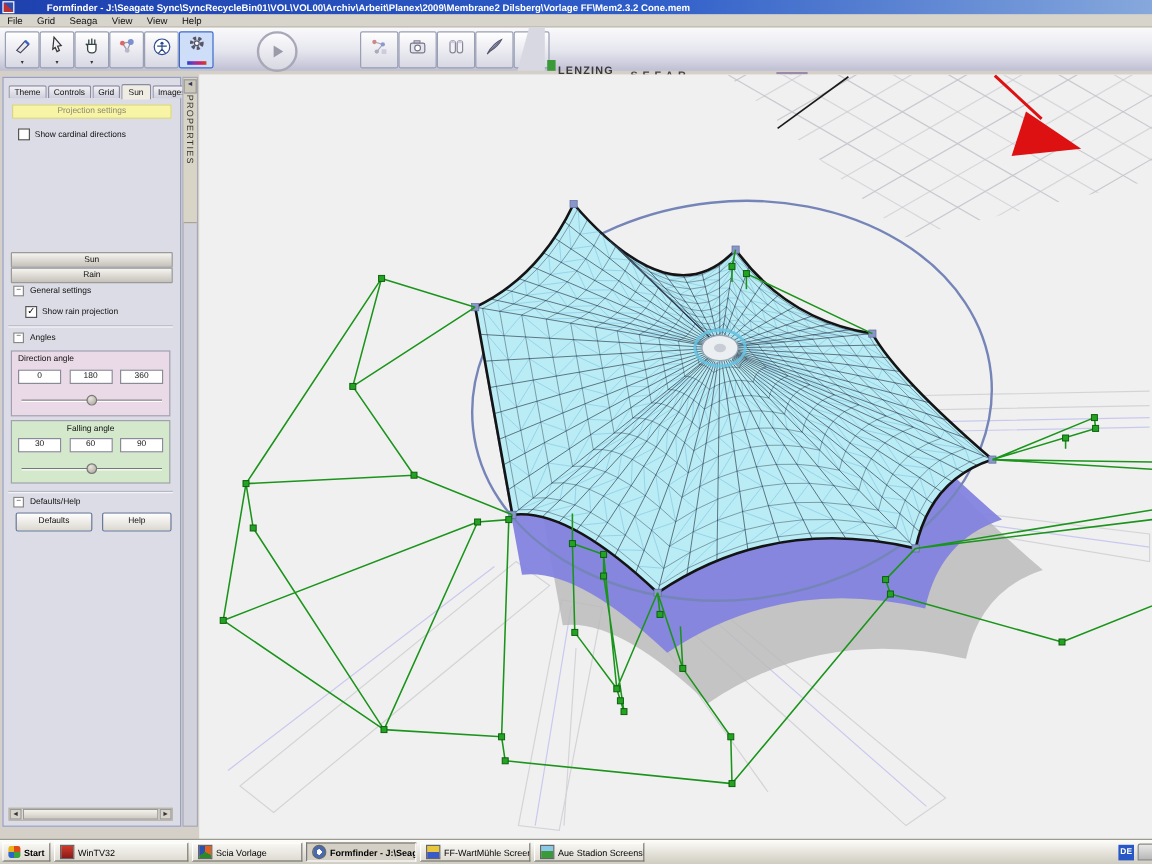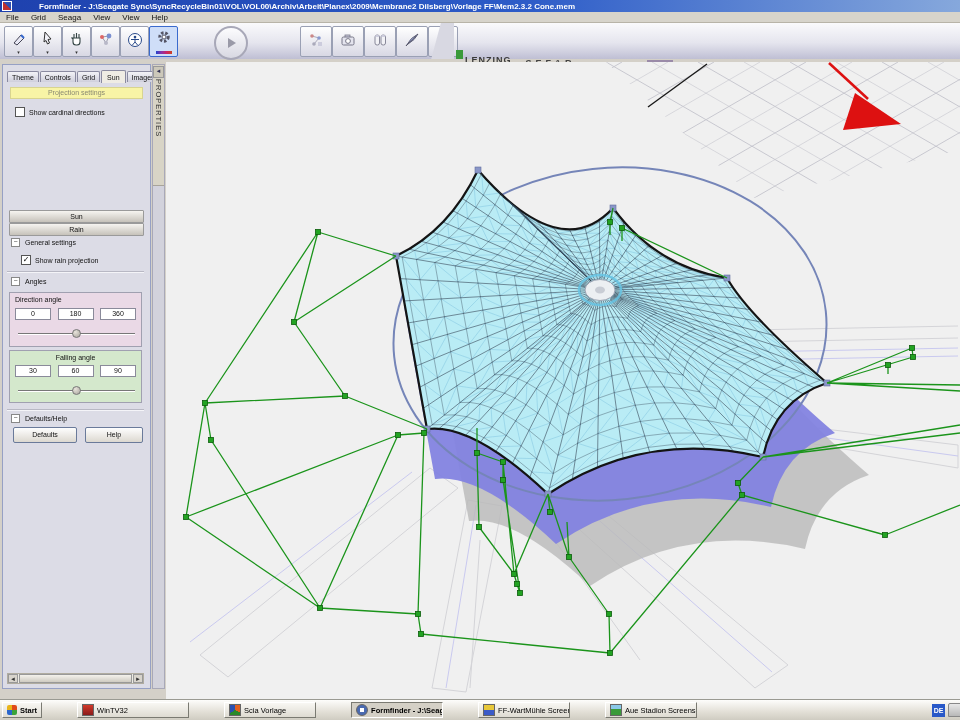--- a/index.html
+++ b/index.html
@@ -95,21 +95,21 @@
     font-size:6px;line-height:9px;text-align:center;color:#335;}
   #props-text{writing-mode:vertical-rl;font-size:7.5px;color:#333;letter-spacing:1px;margin-left:1px;}
 
   
   #viewport{left:166px;top:62px;width:794px;height:637px;background:#f0f0f0;}
   #scene{position:absolute;left:0;top:0;}
 
   
   #taskbar{left:0;top:699px;width:960px;height:21px;
     background:linear-gradient(#fdfdfb,#e2dfd6 60%,#cfccc2);border-top:1px solid #9a9a92;
-    box-sizing:border-box;display:flex;align-items:center;font-size:7.5px;gap:32px;}
+    box-sizing:border-box;display:flex;align-items:center;font-size:7.5px;}
   .taskbtn{height:16px;margin-left:3px;border:1px solid;border-color:#fff #7a7a72 #7a7a72 #fff;
     background:linear-gradient(#f8f7f3,#dedbd2);display:flex;align-items:center;gap:3px;
     padding:0 4px;box-sizing:border-box;white-space:nowrap;overflow:hidden;}
   .taskbtn.pressed{border-color:#7a7a72 #fff #fff #7a7a72;background:#d4d0c6;font-weight:bold;}
   .ticon{width:10px;height:10px;flex:0 0 auto;}
   #start-flag{width:10px;height:10px;background:
       conic-gradient(#e04a1a 0 25%,#3aa33a 25% 50%,#2a66cc 50% 75%,#e8b41a 75% 100%);
       border-radius:2px;}
   #tray{margin-left:auto;display:flex;align-items:center;gap:3px;padding-right:0;}
   #lang-badge{width:13px;height:13px;background:#2858c8;color:#fff;font-size:7px;font-weight:bold;

